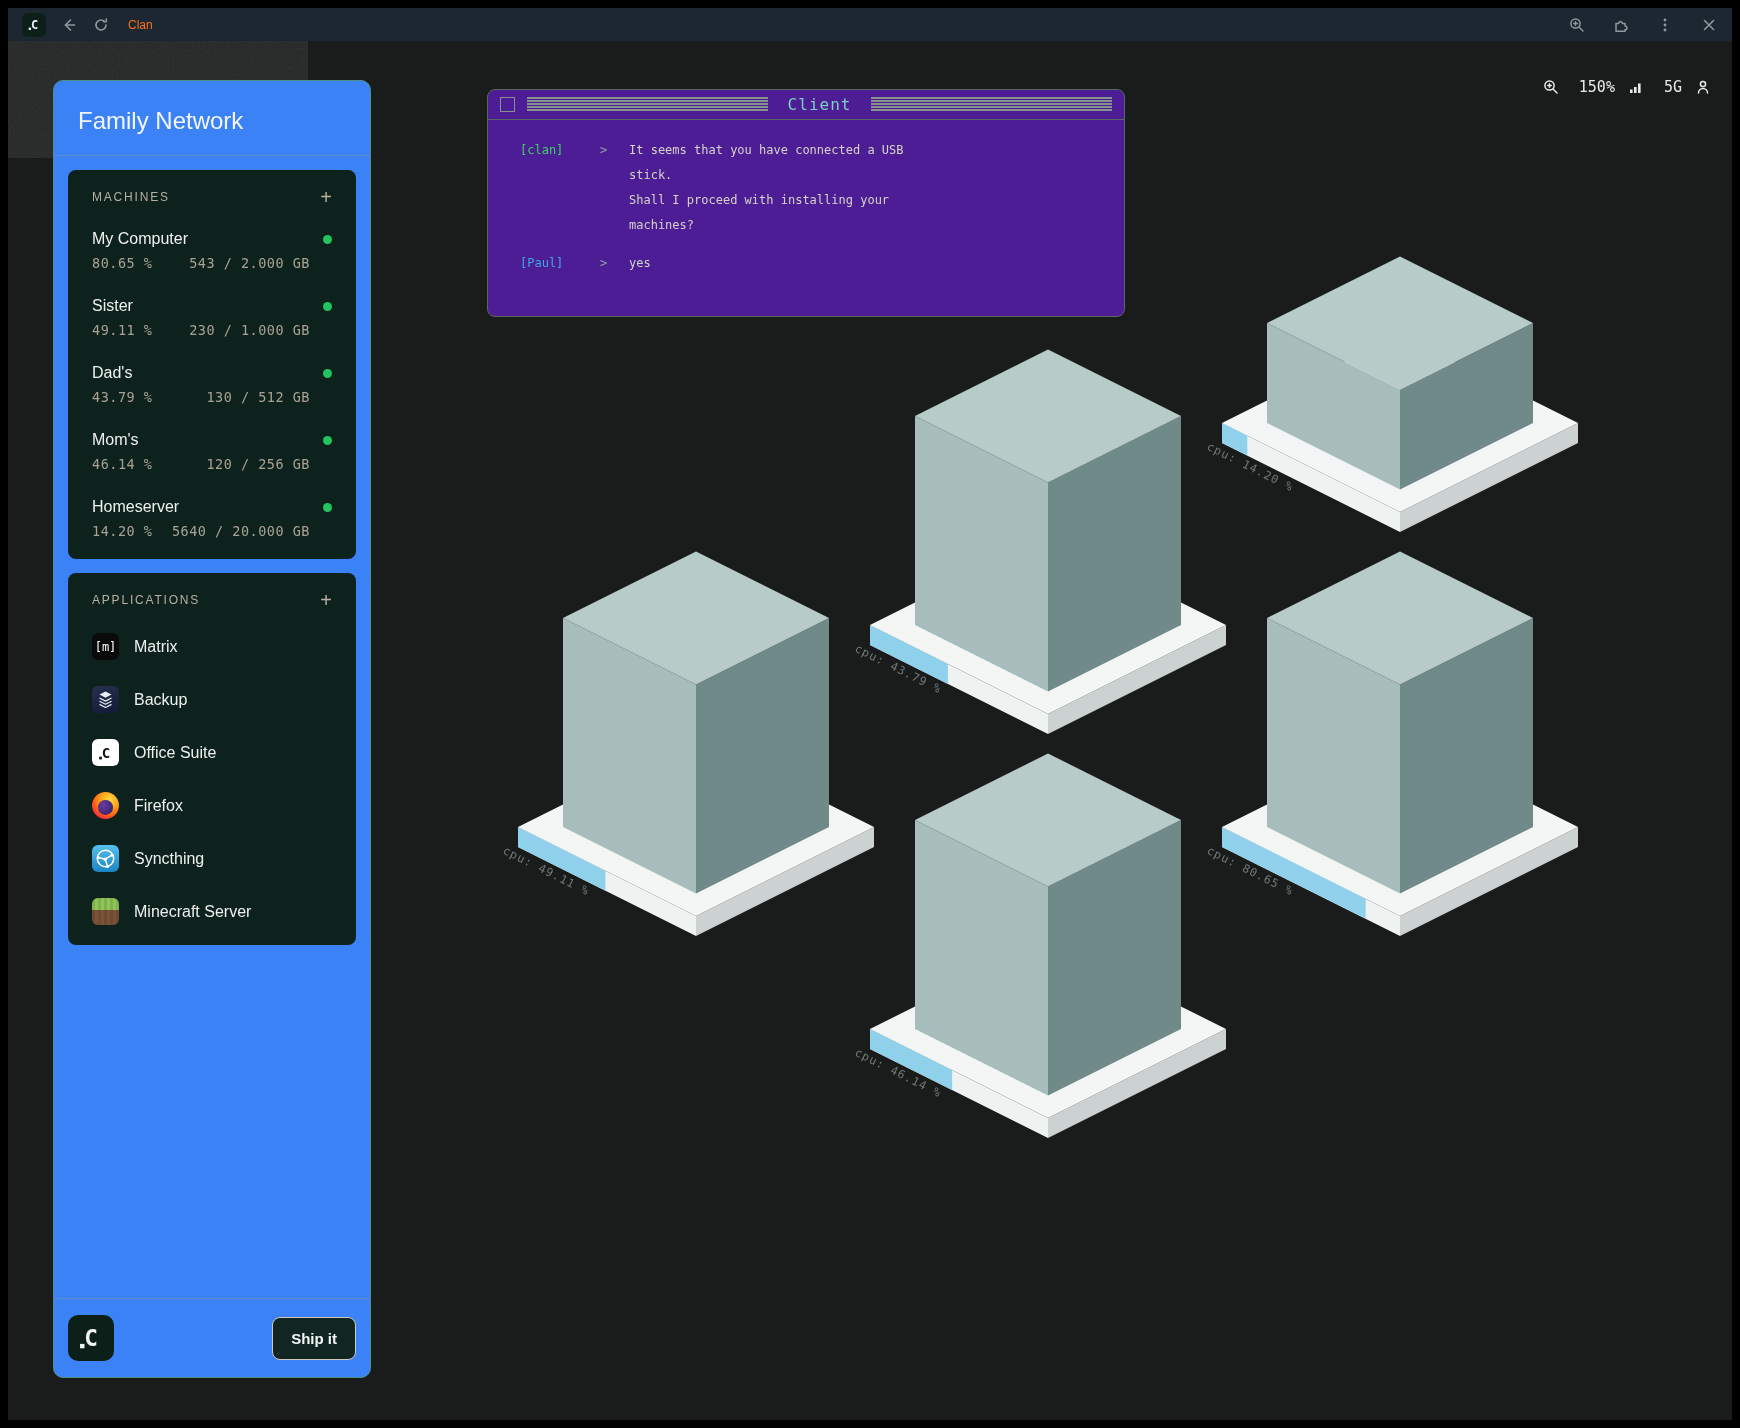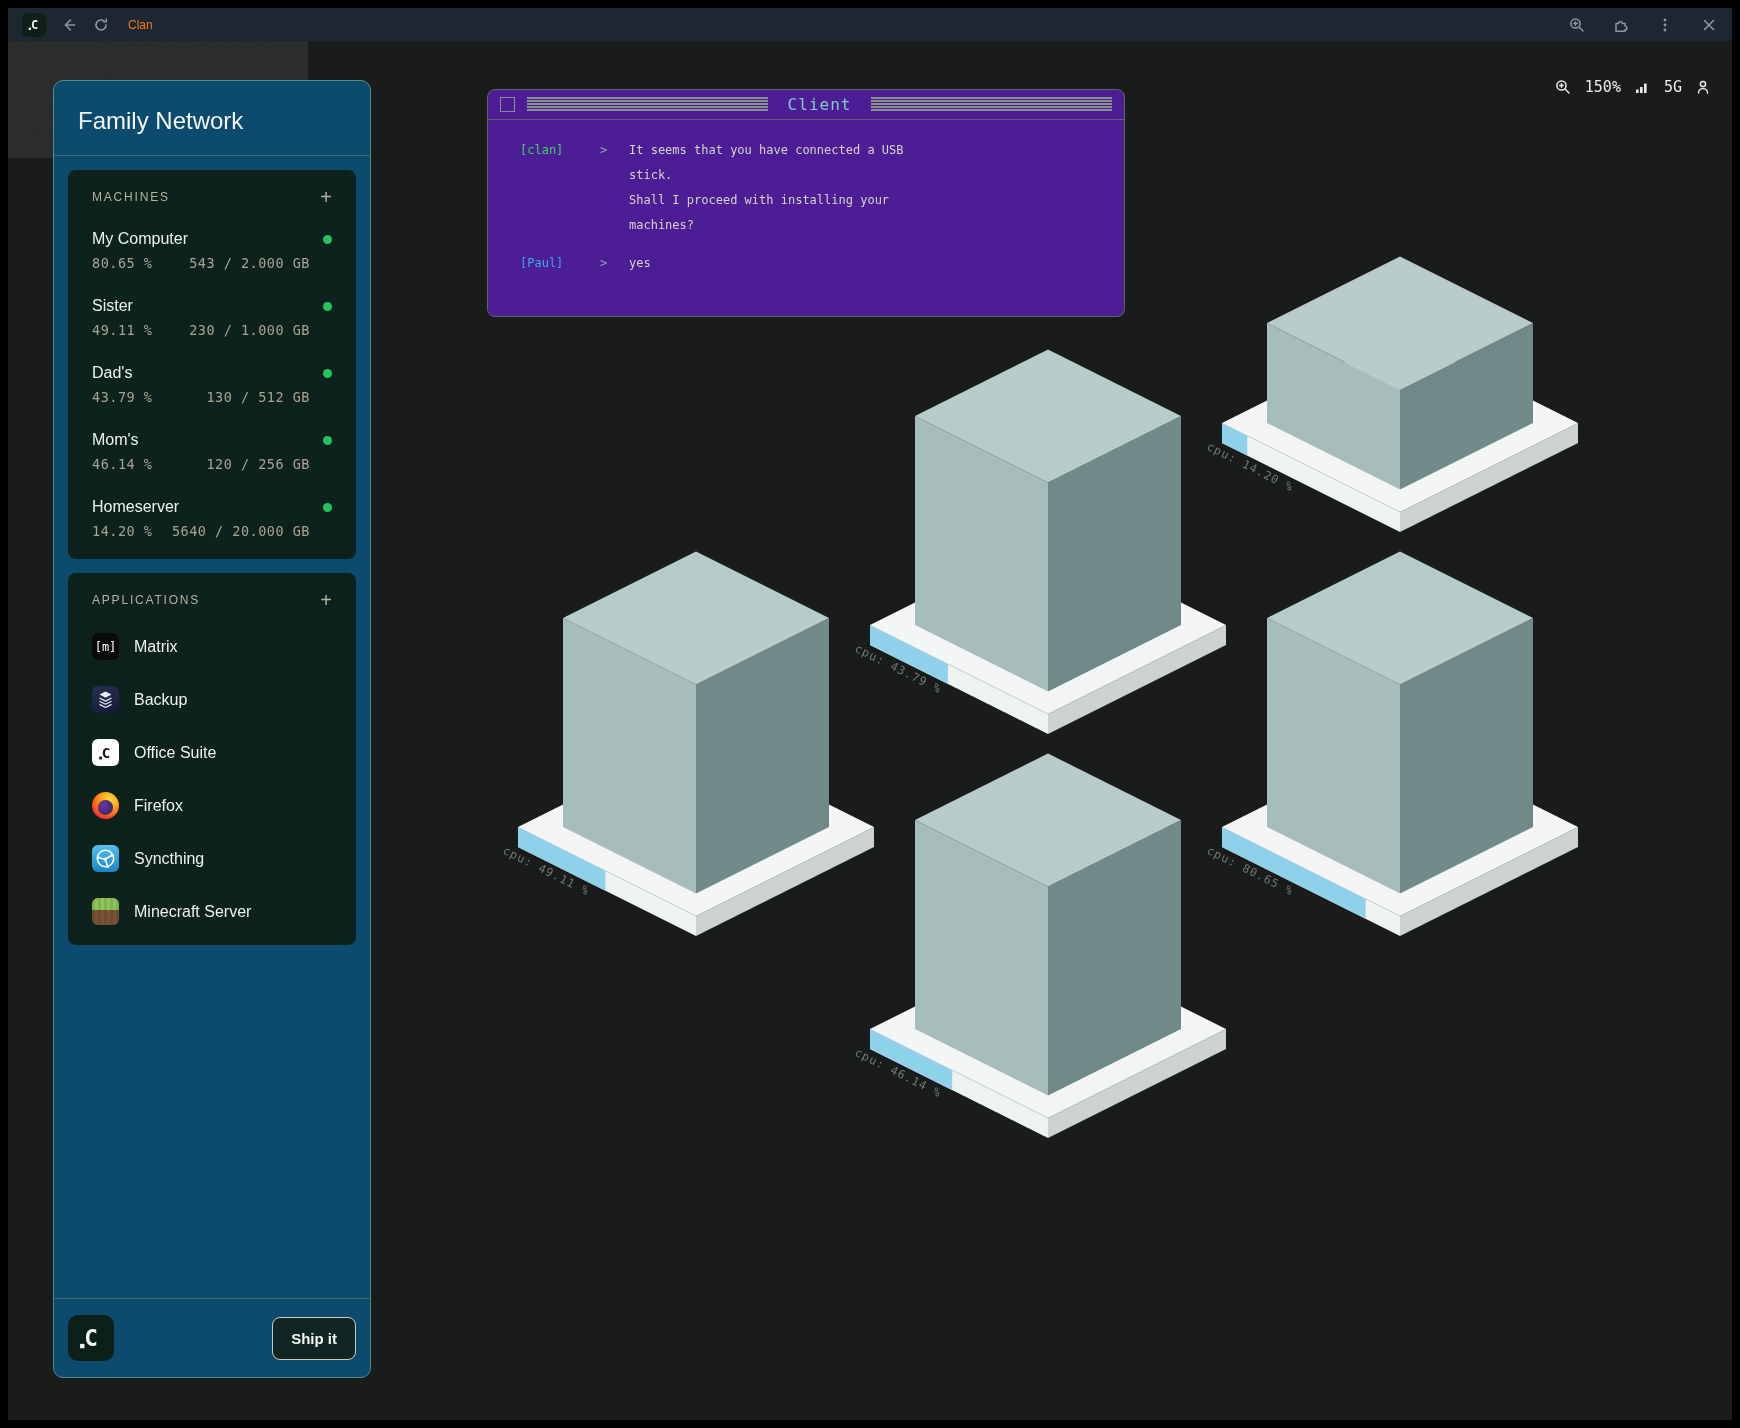--- a/index.html
+++ b/index.html
@@ -15,24 +15,24 @@
            display:flex;align-items:center;justify-content:center;}
   .tb-icon{width:18px;height:18px;color:#8d989d;flex:none;display:flex;align-items:center;justify-content:center;}
   .tb-icon svg{width:18px;height:18px;}
   .tb-title{color:#f97316;font-size:12px;margin-left:4px;}
   .tb-right{margin-left:auto;display:flex;align-items:center;gap:26px;}
 
   
   .status{position:absolute;top:70px;right:20px;z-index:5;display:flex;align-items:center;gap:12px;
           color:#e9ebe9;font-family:"DejaVu Sans Mono",monospace;font-size:15px;}
   .status .tb-icon{color:#e9ebe9;}
-  .st-group{display:flex;align-items:center;gap:13px;}
-
-  
-  .sidebar{position:absolute;left:45px;top:72px;width:318px;height:1298px;background:#0c4a6e;
+  .st-group{display:flex;align-items:center;gap:19px;}
+
+  
+  .sidebar{position:absolute;left:45px;top:72px;width:318px;height:1298px;background:#3b82f6;
            border:1.5px solid #4c9185;border-radius:10px;z-index:3;display:flex;flex-direction:column;
            box-sizing:border-box;}
   .sb-header{padding:26px 24px 20px;border-bottom:1px solid rgba(167,158,133,.35);}
   .sb-title{font-size:24px;font-weight:500;color:#f3f6f4;}
   .card{margin:14px 14px 0 14px;background:#0d221d;border-radius:8px;padding:20px 24px;box-sizing:border-box;}
   .card-head{display:flex;justify-content:space-between;align-items:center;}
   .card-label{color:#b6b0a0;font-size:12px;letter-spacing:1.8px;}
   .card-add{color:#b6b0a0;font-size:20px;font-weight:300;line-height:14px;cursor:pointer;background:none;border:none;padding:0;}
   .machine{margin-top:26px;}
   .m-name-row{display:flex;justify-content:space-between;align-items:center;color:#eef1f0;font-size:16px;}

